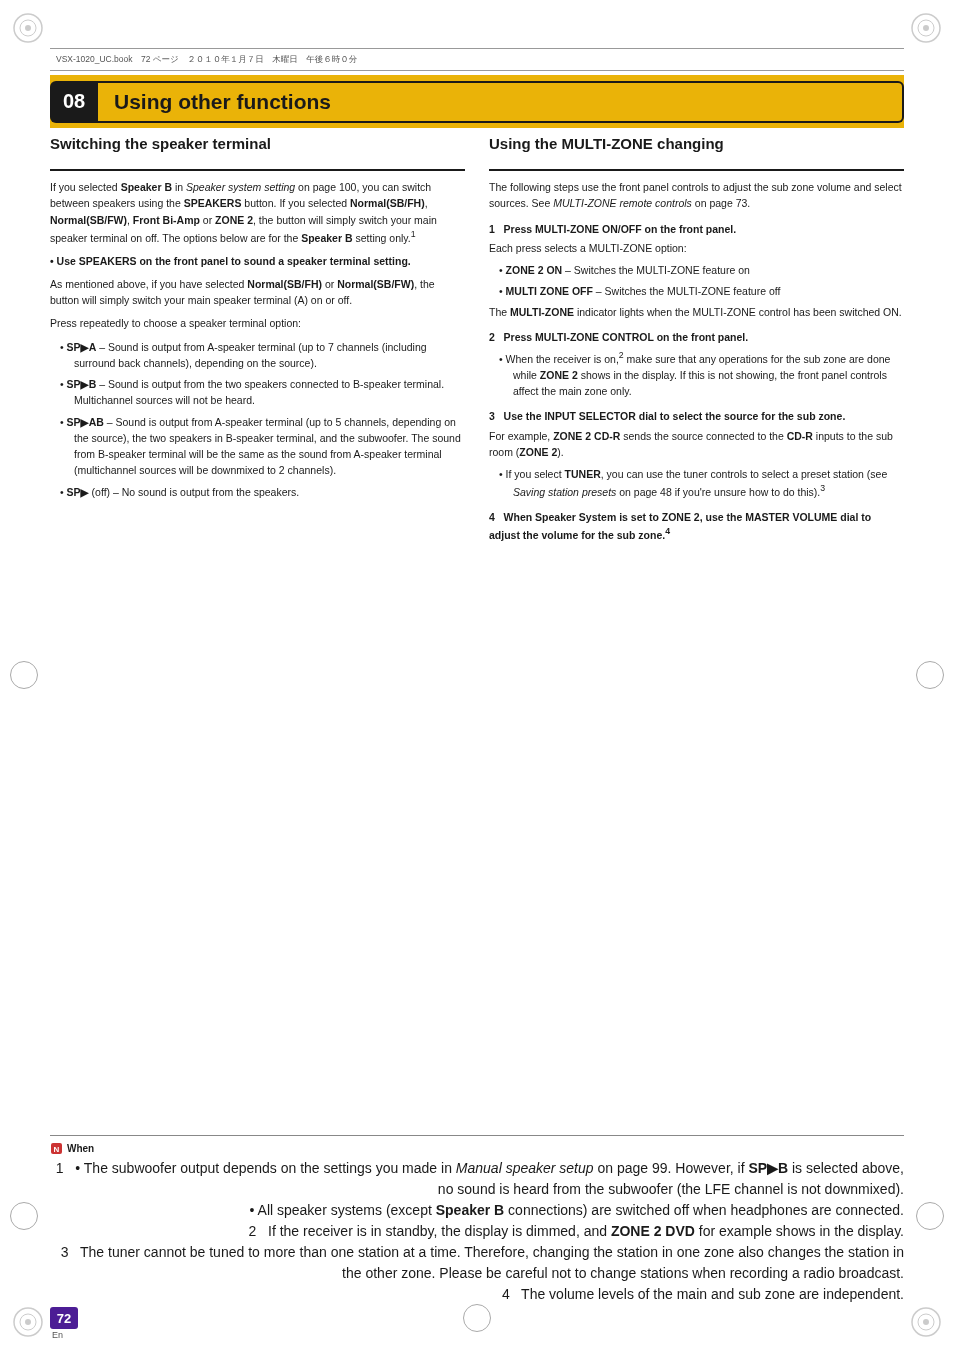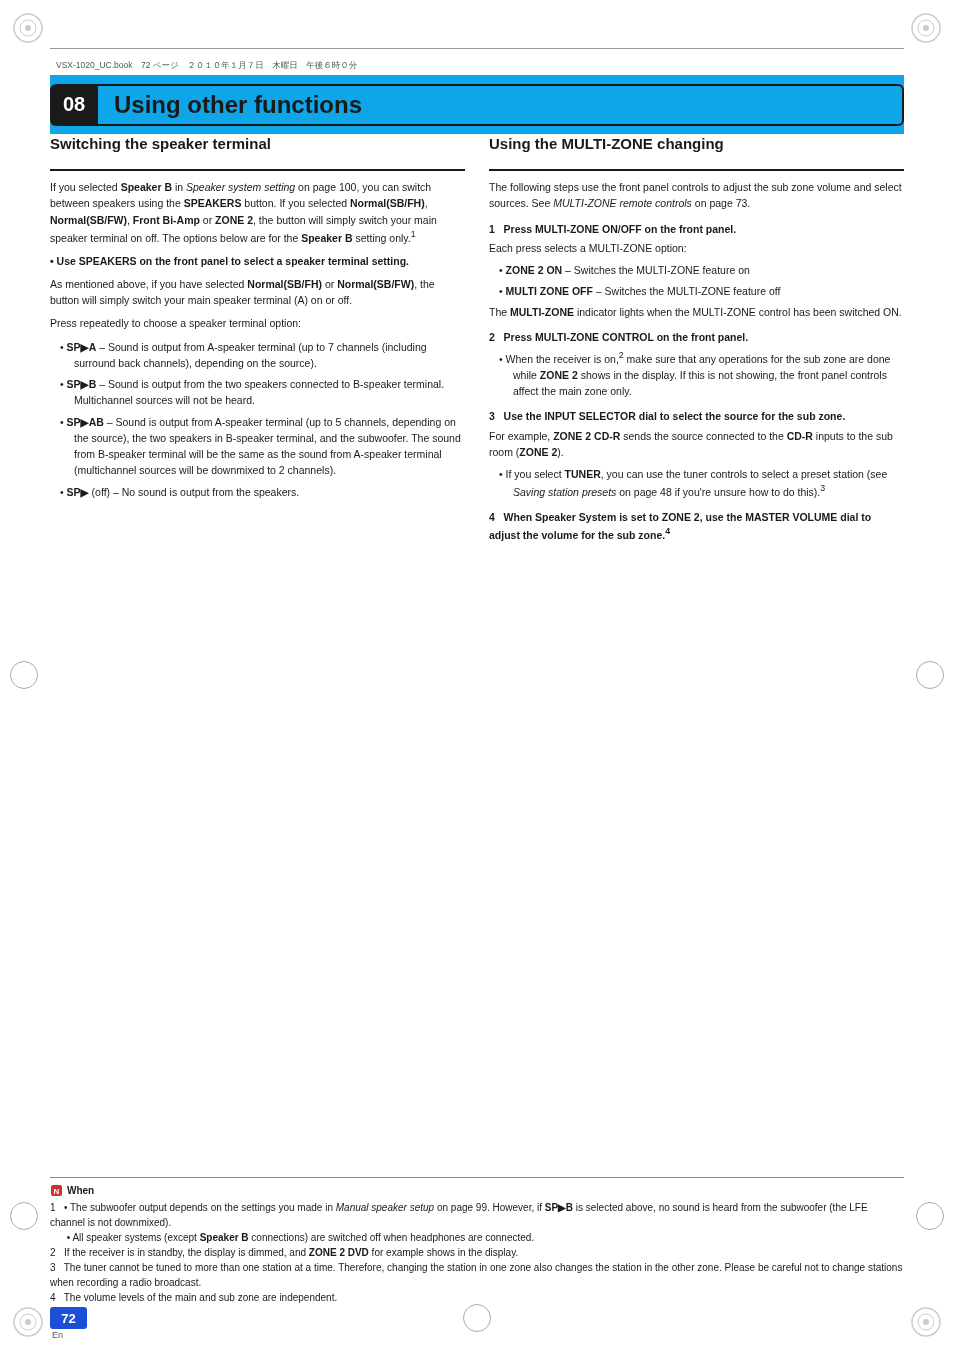--- a/index.html
+++ b/index.html
@@ -27,40 +27,40 @@
     .corner-tr { top: 8px; right: 8px; }
     .corner-bl { bottom: 8px; left: 8px; }
     .corner-br { bottom: 8px; right: 8px; }
 
     
     .header-bar {
       position: absolute;
       top: 48px;
       left: 50px;
       right: 50px;
-      height: 36px;
+      height: 23px;
       border-top: 1px solid #999;
       border-bottom: 1px solid #999;
       display: flex;
       align-items: center;
       padding: 8px 6px;
       font-size: 8.5px;
       color: #555;
     }
 
     
     .chapter-header {
       position: absolute;
       top: 75px;
       left: 50px;
       right: 50px;
-      height: 59px;
-      display: flex;
-      align-items: center;
-      background: #0ea5e9;
+      height: 53px;
+      display: flex;
+      align-items: center;
+      background: #eab308;
     }
     .chapter-number {
       background: #1a1a1a;
       color: #ffffff;
       font-size: 20px;
       font-weight: bold;
       width: 48px;
       height: 42px;
       display: flex;
       align-items: center;
@@ -72,21 +72,21 @@
       flex: 1;
       height: 42px;
       border: 2px solid #1a1a1a;
       border-left: none;
       border-radius: 0 6px 6px 0;
       display: flex;
       align-items: center;
       padding-left: 16px;
     }
     .chapter-title {
-      font-size: 24px;
+      font-size: 21px;
       font-weight: bold;
       color: #1a1a1a;
     }
 
     
     .content-area {
       position: absolute;
       top: 135px;
       left: 50px;
       right: 50px;
@@ -168,42 +168,43 @@
     .note-title {
       display: flex;
       align-items: center;
       gap: 4px;
       font-size: 10px;
       font-weight: bold;
       margin-bottom: 3px;
     }
 
     .note-text {
-      font-size: 10px;
+      font-size: 14px;
       line-height: 1.5;
       color: #1a1a1a;
+      text-align: right;
     }
     .note-text b { font-weight: bold; }
     .note-text i { font-style: italic; }
 
     
     .page-number {
       position: absolute;
       bottom: 10px;
       left: 50px;
       display: flex;
       flex-direction: column;
       align-items: flex-start;
     }
     .page-num-box {
-      background: #1d4ed8;
+      background: #4c1d95;
       color: #ffffff;
       font-size: 13px;
       font-weight: bold;
-      width: 37px;
+      width: 28px;
       height: 22px;
       display: flex;
       align-items: center;
       justify-content: center;
       border-radius: 3px;
     }
     .page-lang {
       font-size: 9px;
       color: #555;
       margin-top: 1px;
@@ -292,21 +293,21 @@
 
   <div class="left-column">
 
     <div class="section-title">Switching the speaker terminal</div>
 
     <div class="body-text">
       If you selected <b>Speaker B</b> in <i>Speaker system setting</i> on page 100, you can switch between speakers using the <b>SPEAKERS</b> button. If you selected <b>Normal(SB/FH)</b>, <b>Normal(SB/FW)</b>, <b>Front Bi-Amp</b> or <b>ZONE 2</b>, the button will simply switch your main speaker terminal on off. The options below are for the <b>Speaker B</b> setting only.<sup>1</sup>
     </div>
 
     <div class="body-text">
-      <b>• Use SPEAKERS on the front panel to select a speaker terminal setting.</b>
+      <b>• Use SPEAKERS on the front panel to sound a speaker terminal setting.</b>
     </div>
 
     <div class="body-text">
       As mentioned above, if you have selected <b>Normal(SB/FH)</b> or <b>Normal(SB/FW)</b>, the button will simply switch your main speaker terminal (A) on or off.
     </div>
 
     <div class="body-text">
       Press repeatedly to choose a speaker terminal option:
     </div>
 

